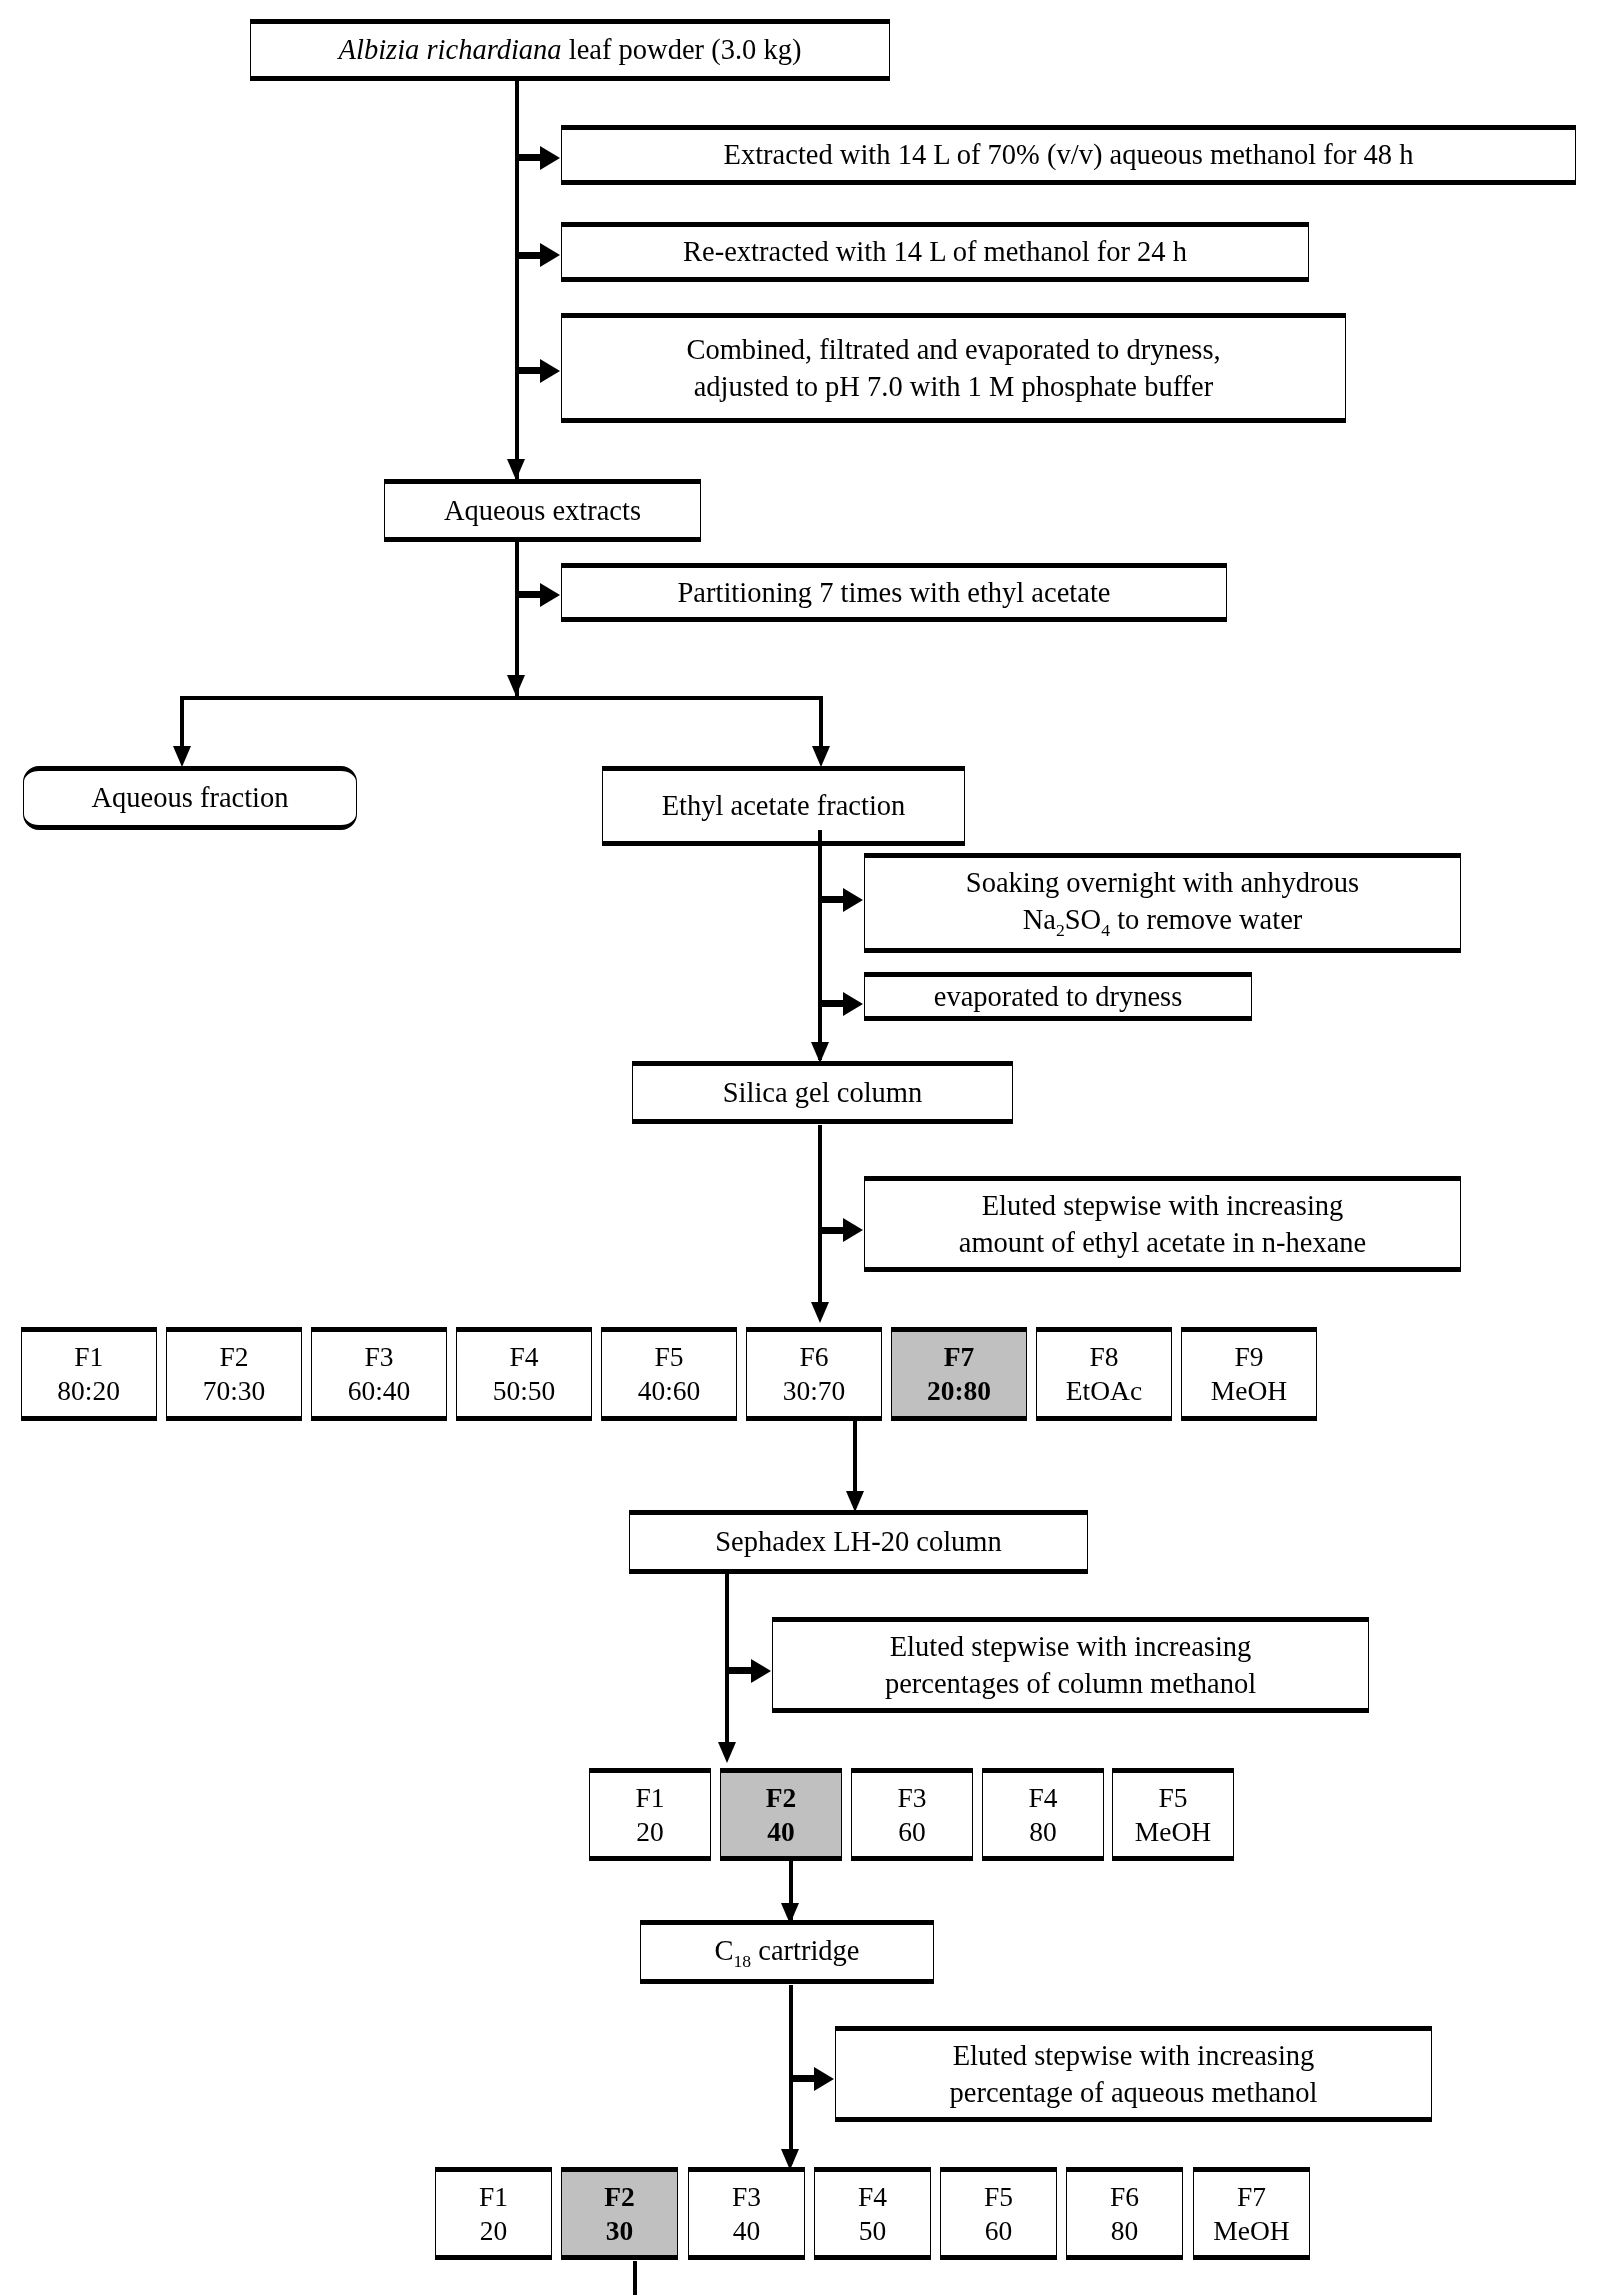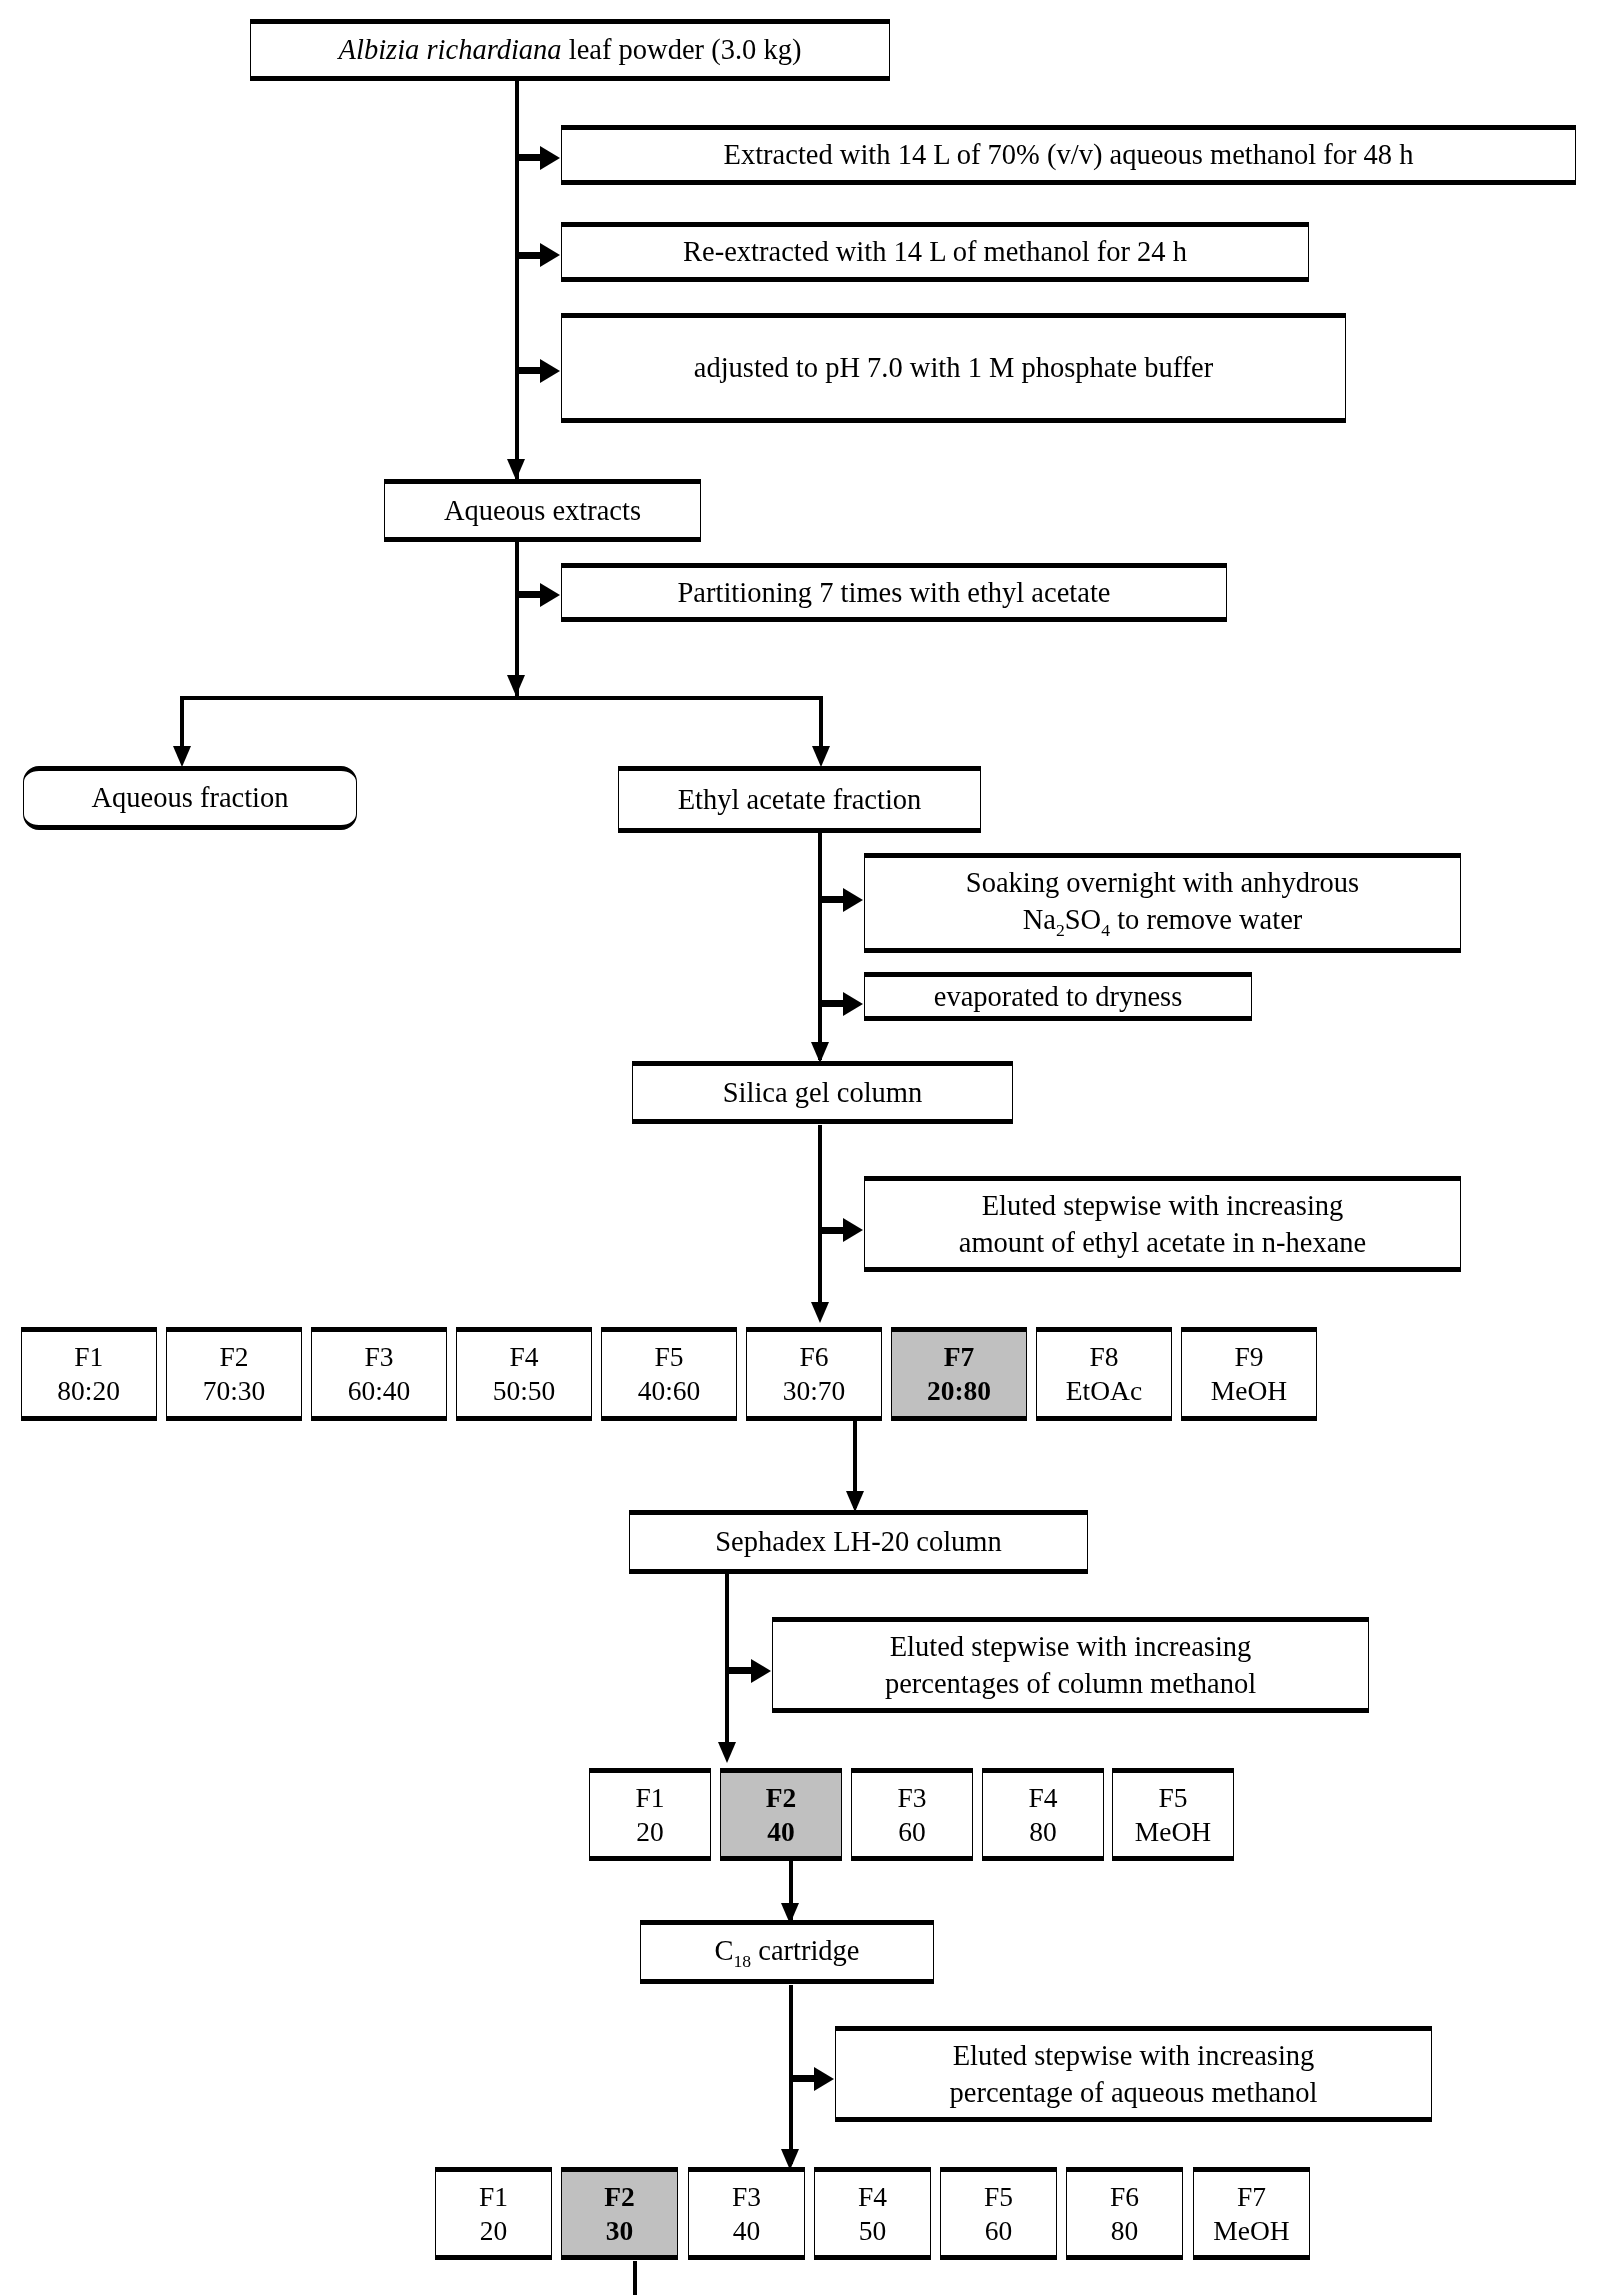--- a/index.html
+++ b/index.html
@@ -122,20 +122,21 @@
   <div class="stub" style="left:518px; top:252px; width:27px;"></div>
   <div class="arrow-right" style="left:540px; top:243px;"></div>
   <div class="box heavy" style="left:561px; top:222px; width:748px; height:60px;">
     <span>Re-extracted with 14 L of methanol for 24 h</span>
   </div>
 
   <div class="stub" style="left:518px; top:367px; width:27px;"></div>
   <div class="arrow-right" style="left:540px; top:359px;"></div>
   <div class="box heavy" style="left:561px; top:313px; width:785px; height:110px;">
     <span>
+      <span class="ln">Combined, filtrated and evaporated to dryness,</span>
       <span class="ln">adjusted to pH 7.0 with 1 M phosphate buffer</span>
     </span>
   </div>
 
   <div class="box heavy" style="left:384px; top:479px; width:317px; height:63px;justify-content:center;">
     <span>Aqueous extracts</span>
   </div>
 
   <div class="vline" style="left:515px; top:542px; width:3.7px; height:156px;"></div>
   <div class="arrow-down" style="left:507px; top:675px;"></div>
@@ -149,21 +150,21 @@
   <div class="hline" style="left:180px; top:696px; width:643px; height:4.1px;"></div>
   <div class="vline" style="left:180px; top:696px; width:3.7px; height:55px;"></div>
   <div class="arrow-down" style="left:173px; top:746px;"></div>
   <div class="vline" style="left:819px; top:696px; width:3.7px; height:55px;"></div>
   <div class="arrow-down" style="left:812px; top:746px;"></div>
 
   <div class="box heavy" style="left:23px; top:766px; width:334px; height:64px;border-radius:16px;">
     <span>Aqueous fraction</span>
   </div>
 
-  <div class="box heavy" style="left:618px; top:766px; width:363px; height:67px;">
+  <div class="box heavy" style="left:602px; top:766px; width:363px; height:80px;">
     <span>Ethyl acetate fraction</span>
   </div>
 
   <div class="vline" style="left:818px; top:830px; width:3.7px; height:230px;"></div>
   <div class="arrow-down" style="left:811px; top:1042px;"></div>
 
   <div class="stub" style="left:822px; top:896px; width:27px;"></div>
   <div class="arrow-right" style="left:843px; top:888px;"></div>
   <div class="box heavy" style="left:864px; top:853px; width:597px; height:100px;">
     <span>

